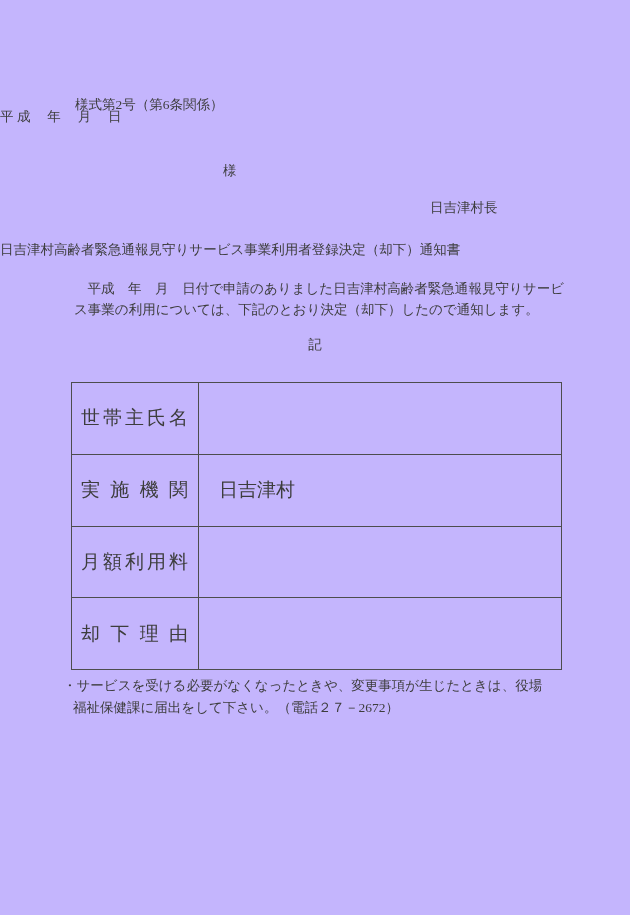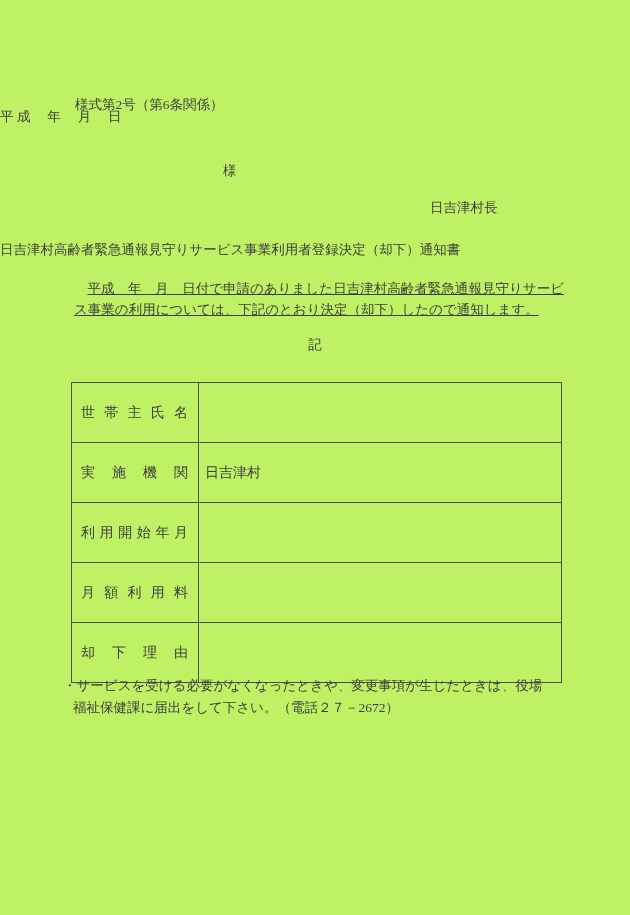--- a/index.html
+++ b/index.html
@@ -4,65 +4,64 @@
 <style>
   html, body {
     margin: 0;
     padding: 0;
     background: #ffffff;
   }
   .page {
     position: relative;
     width: 630px;
     height: 915px;
-    background: #bef264;
+    background: #c4b5fd;
     font-family: "Liberation Serif", "DejaVu Serif", serif;
     font-size: 13.5px;
     color: #3d3d3d;
     overflow: hidden;
   }
   .abs { position: absolute; white-space: pre; }
   .form-number { left: 75px; top: 96px; }
   .date-line   { left: 0; right: 72px; top: 108px; text-align: left; }
   .addressee   { left: 223px; top: 162px; }
   .sender      { left: 398px; top: 199px; margin-left: 32px; }
   .doc-title   { left: 0; width: 100%; top: 241px; white-space: nowrap; }
   .body-para   {
     left: 74px; top: 278px; width: 490px;
     white-space: normal;
     line-height: 21px;
     text-indent: 1em;
     text-align: justify;
-    text-decoration: underline;
   }
   .record-marker { left: 0; width: 100%; top: 336px; text-align: center; }
 
   .reg-table {
     position: absolute;
     left: 71px; top: 382px;
     width: 491px; height: 288px;
     border-collapse: collapse;
     table-layout: fixed;
-    font-size: 14px;
+    font-size: 19px;
     color: #3d3d3d;
   }
   .reg-table td {
     border: 1px solid #4d4d4d;
     vertical-align: middle;
     height: 57px;
   }
   .reg-table td.row-label {
     width: 107px;
     padding: 0 10px 0 9px;
     text-align: justify;
     text-align-last: justify;
     text-justify: inter-character;
   }
   .reg-table td.row-value {
-    padding-left: 6px;
+    padding-left: 20px;
   }
 
   .note {
     position: absolute;
     left: 63px; top: 675px; width: 500px;
     line-height: 22px;
   }
   .note .note-line { white-space: pre; }
   .note .note-line.cont { margin-left: 10px; }
 </style>
@@ -89,24 +88,20 @@
     <tbody>
       <tr>
         <td class="row-label">世帯主氏名</td>
         <td class="row-value"></td>
       </tr>
       <tr>
         <td class="row-label">実施機関</td>
         <td class="row-value">日吉津村</td>
       </tr>
       <tr>
-        <td class="row-label">利用開始年月</td>
-        <td class="row-value"></td>
-      </tr>
-      <tr>
         <td class="row-label">月額利用料</td>
         <td class="row-value"></td>
       </tr>
       <tr>
         <td class="row-label">却下理由</td>
         <td class="row-value"></td>
       </tr>
     </tbody>
   </table>
 

